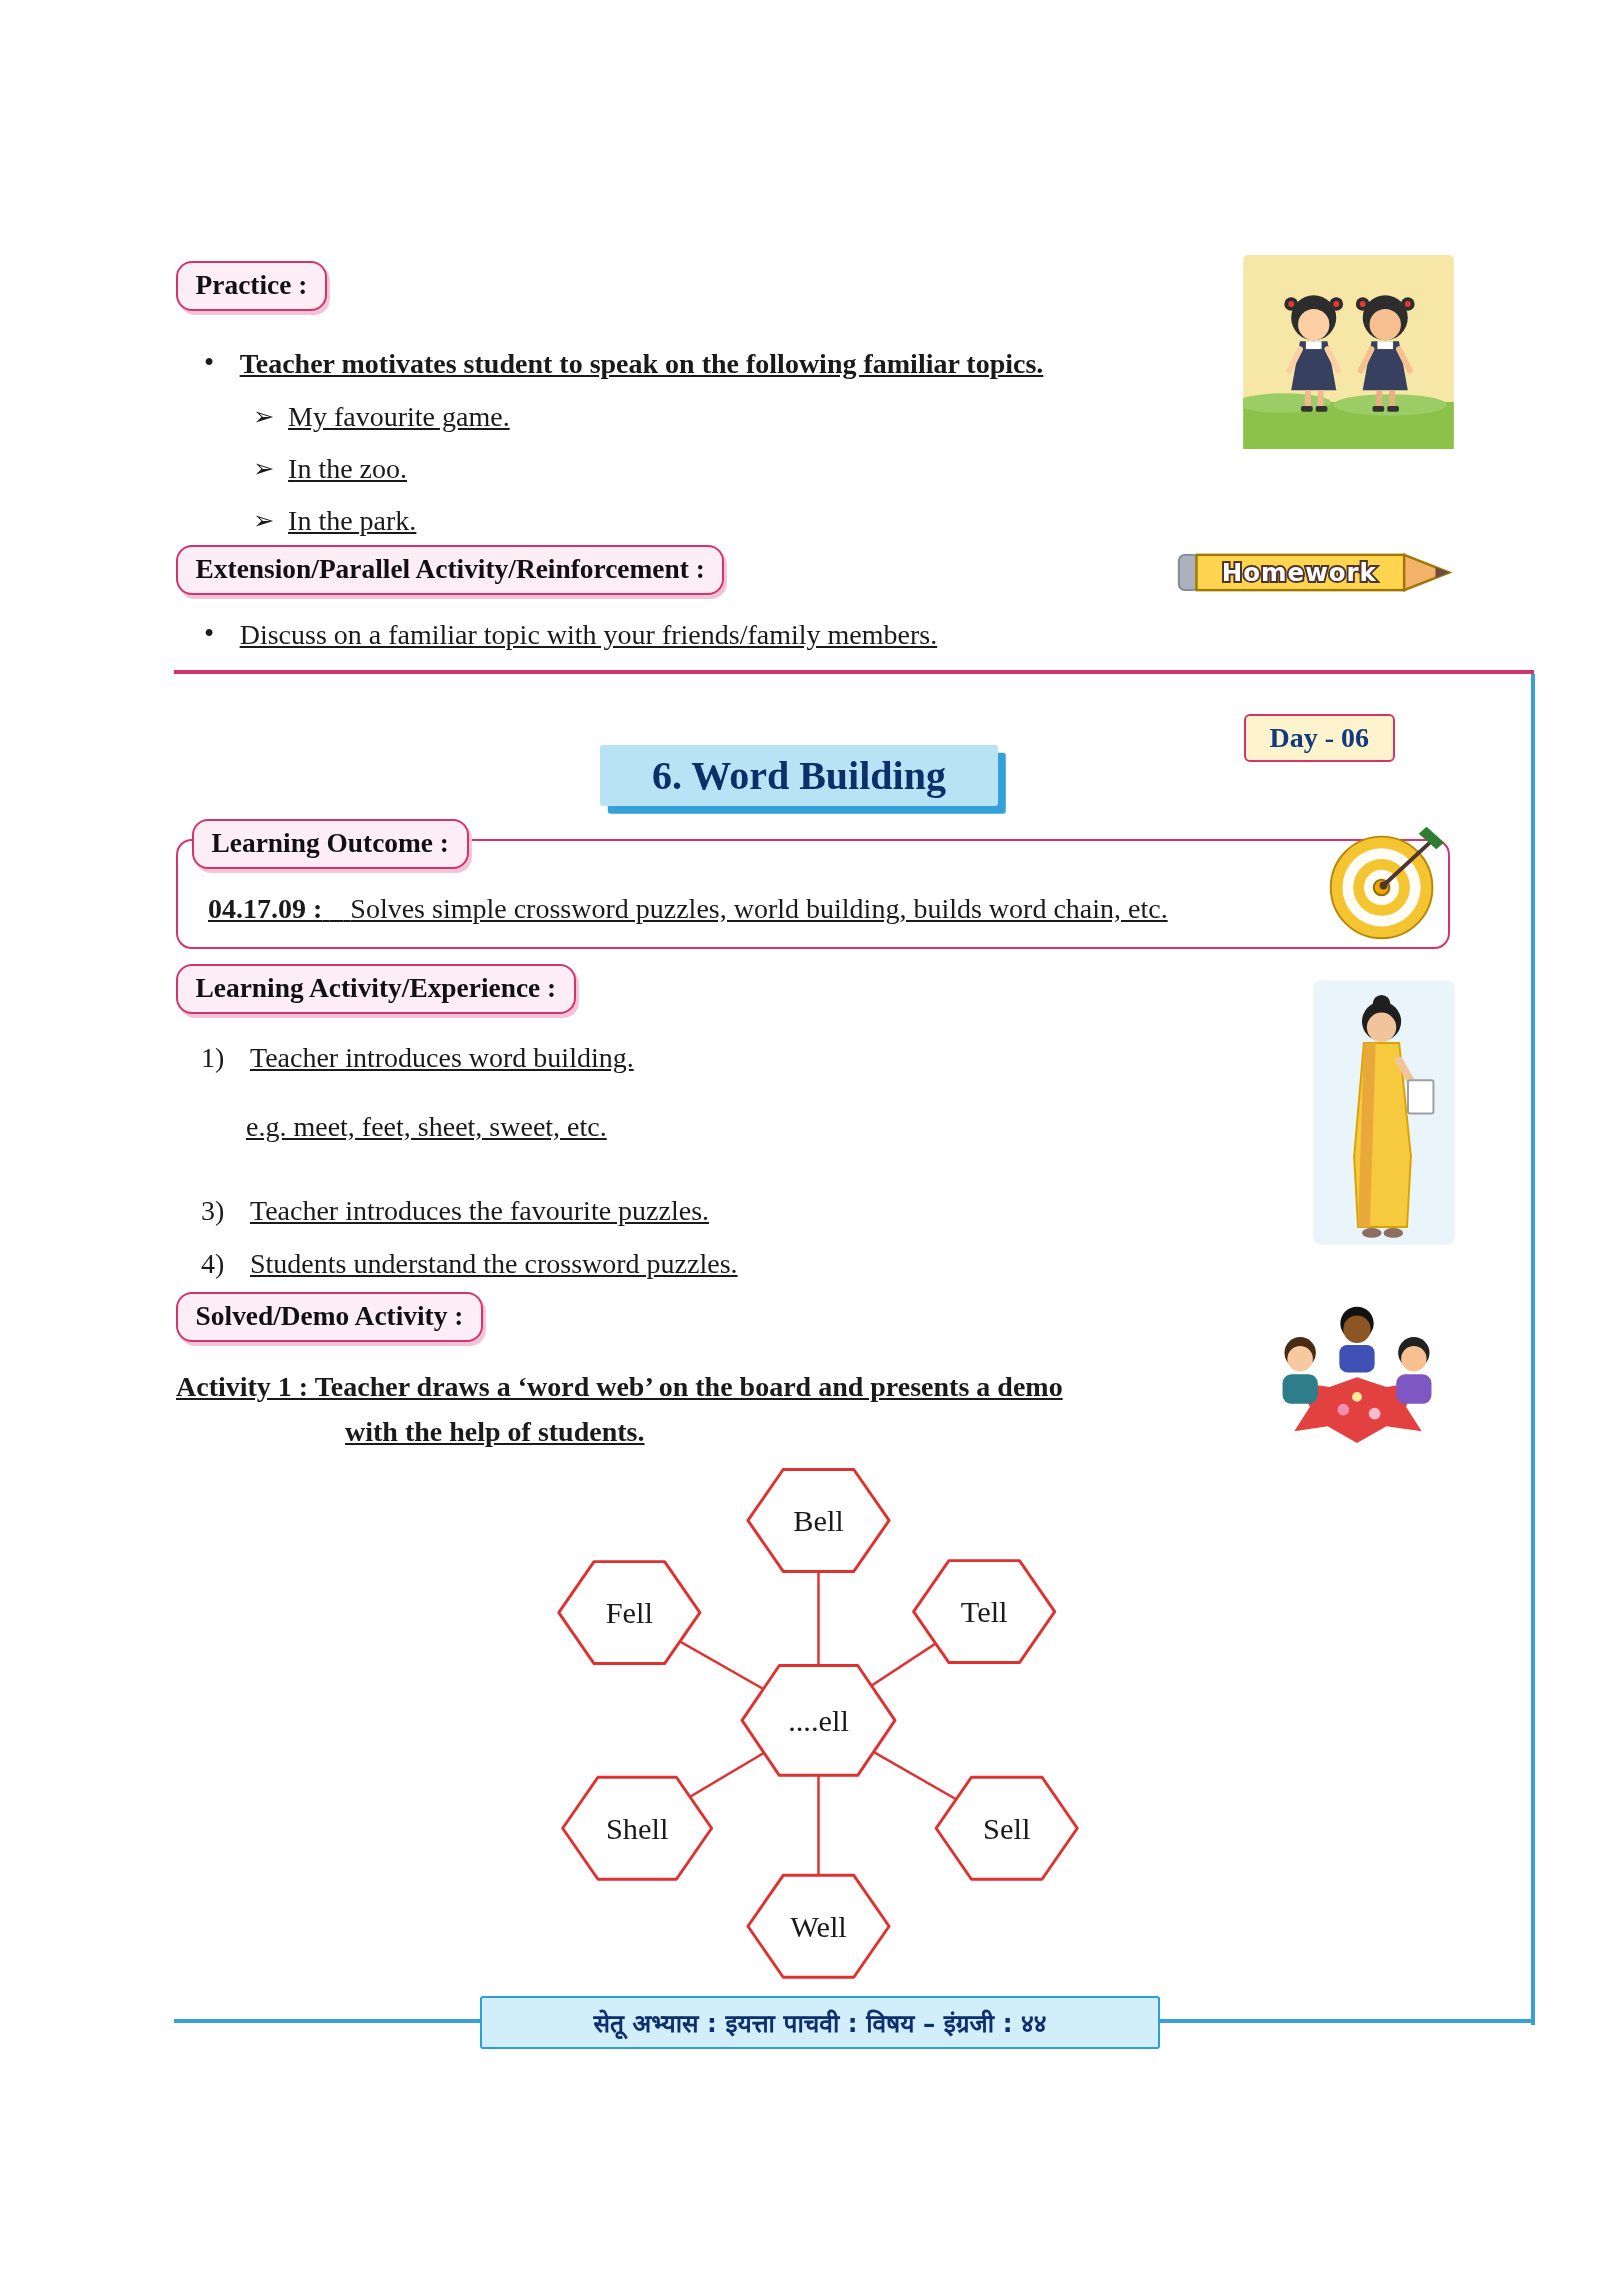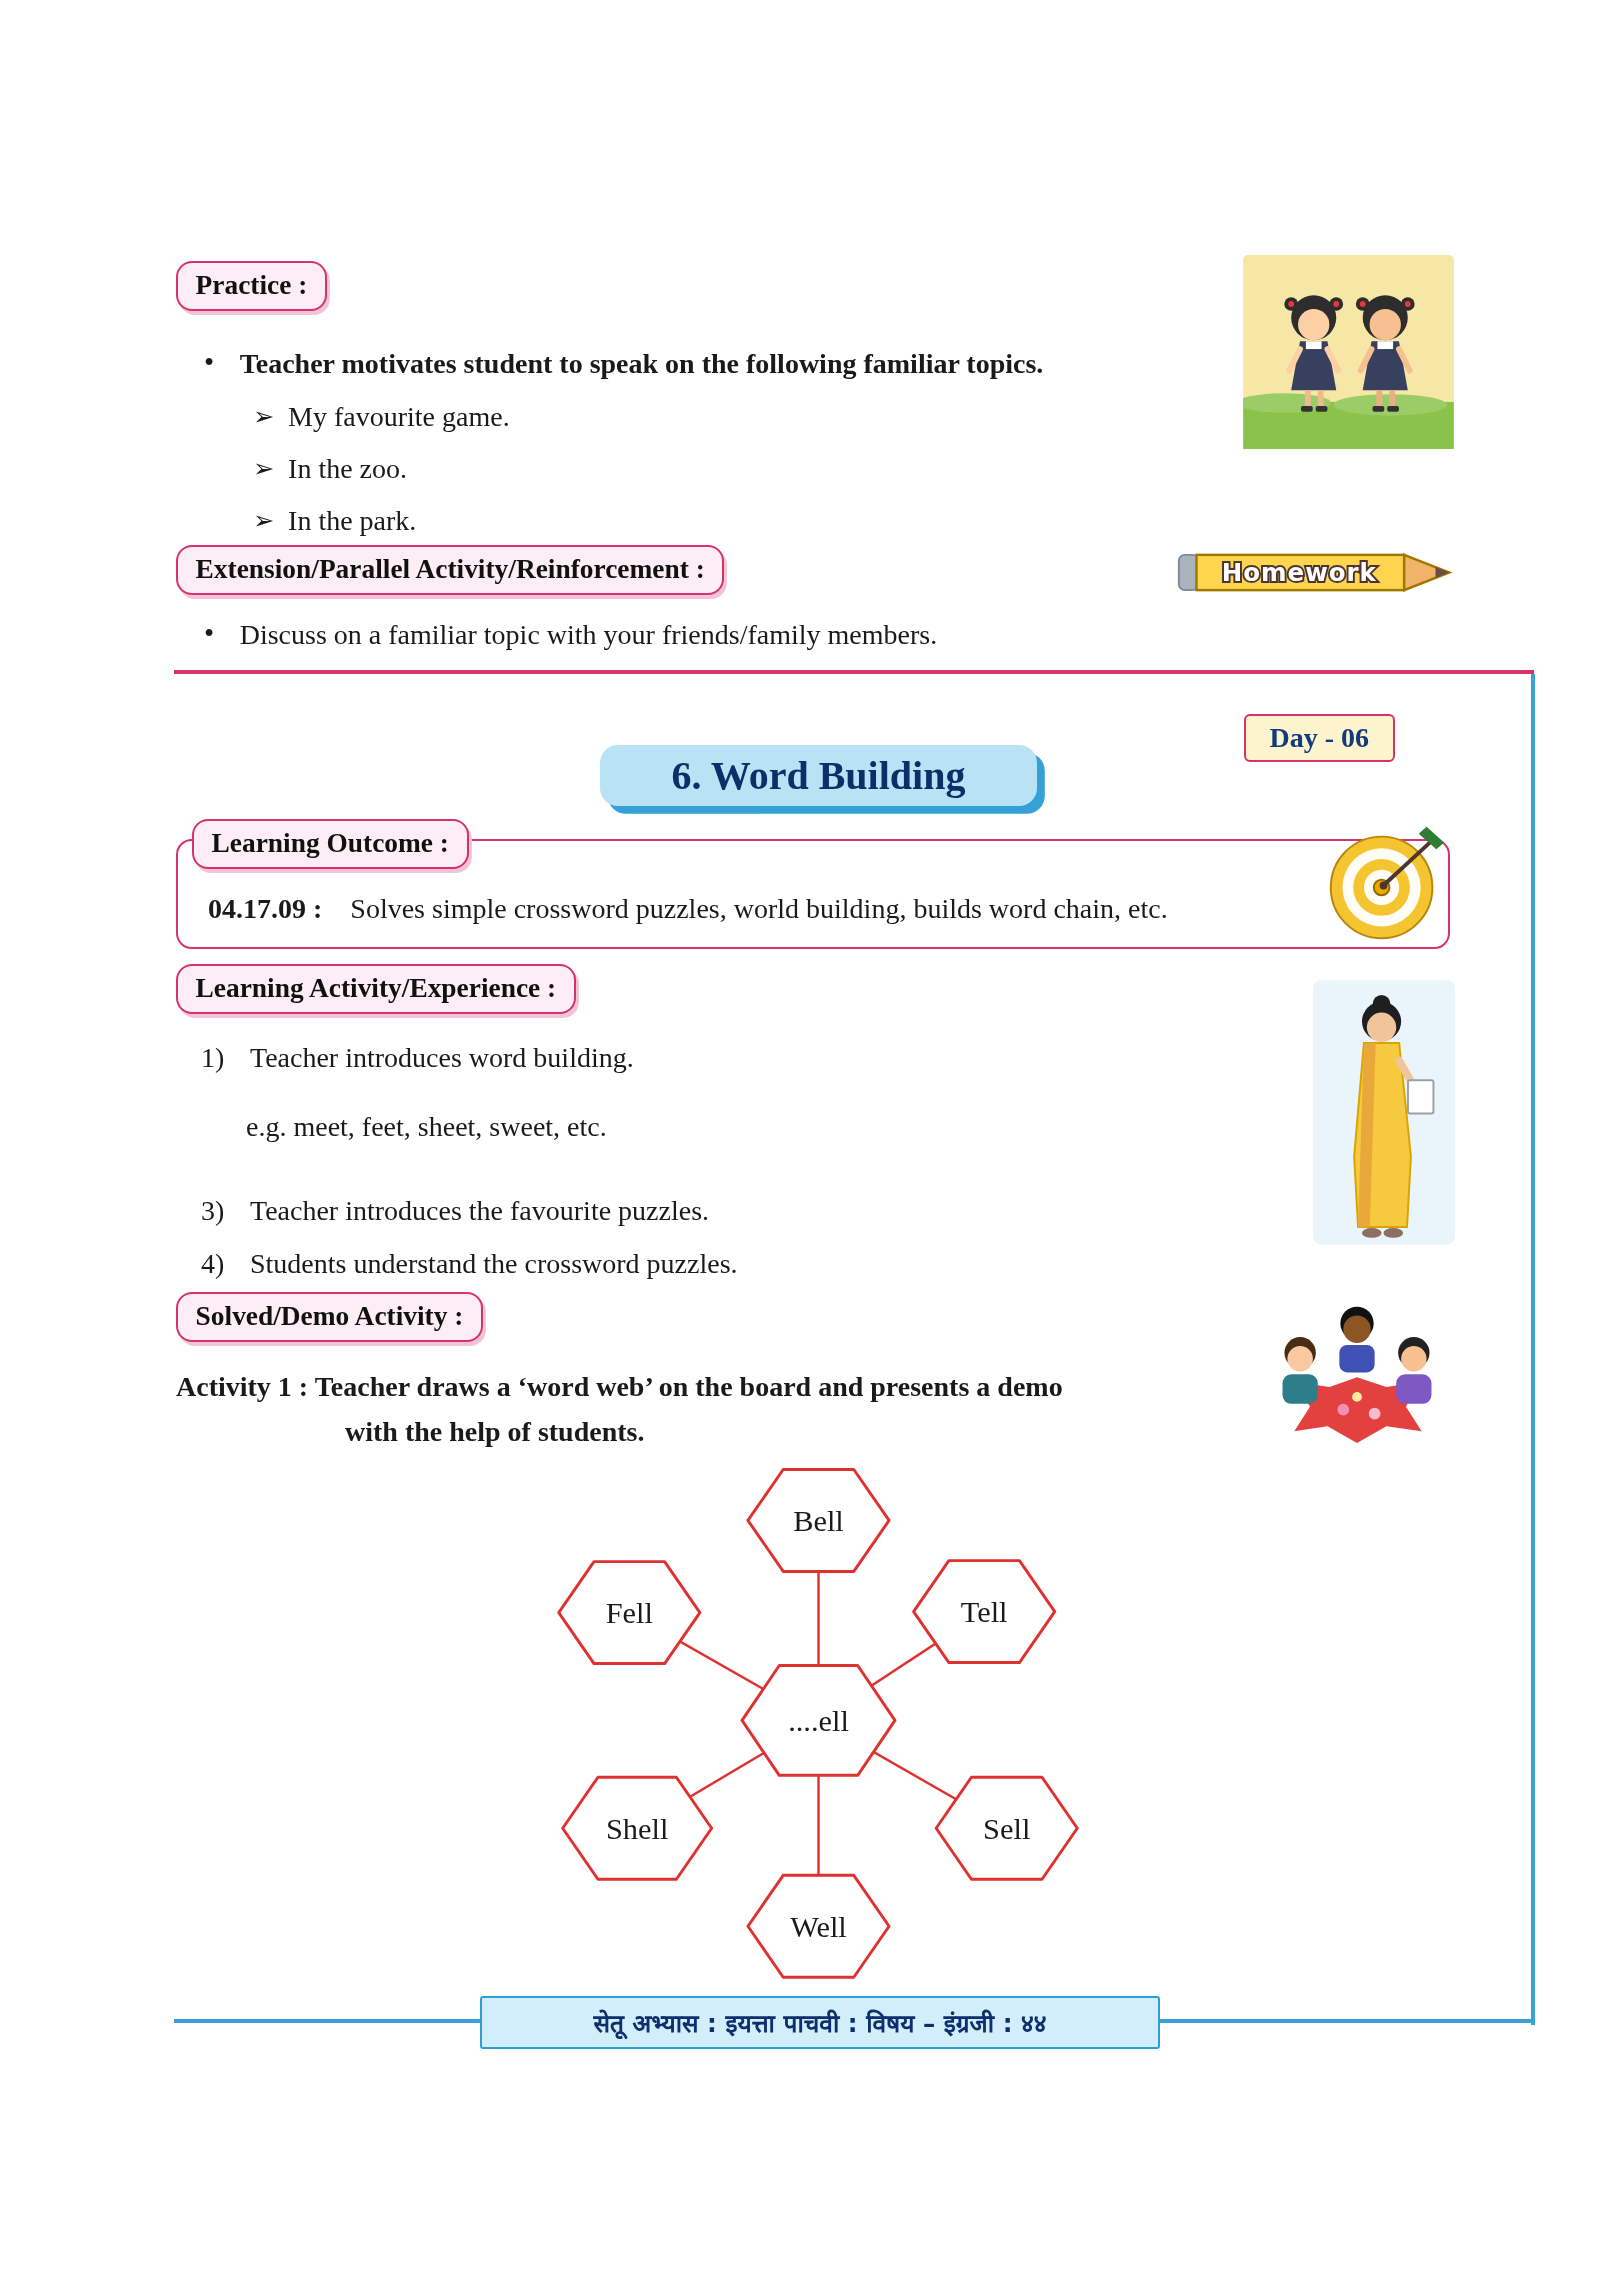--- a/index.html
+++ b/index.html
@@ -10,34 +10,34 @@
   .abs{position:absolute;}
   .label-box{
     display:inline-block;border:2.9px solid #d6336c;border-radius:16px;
     background:#fdeef6;padding:6.9px 17.6px 7.8px 17.6px;
     font-weight:bold;font-size:27.4px;color:#111;
     box-shadow:2.9px 3.9px 0 #f3c3d8;white-space:nowrap;
   }
   .bullet-row{display:flex;align-items:flex-start;}
   .dot{font-size:29px;line-height:35px;margin-right:25.5px;}
   .arrow{font-size:25.5px;margin-right:13.7px;line-height:37px;}
-  .body-text{font-size:28px;line-height:37px;}
+  .body-text{font-size:28px;line-height:37px;text-decoration:underline;}
   .bold{font-weight:bold;}
   .num{display:inline-block;width:45px;font-size:28px;}
   .divider{background:#d6336c;height:3.9px;}
   .vline{background:#3aa0d8;width:3.9px;}
   .hline{background:#3aa0d8;height:3.9px;}
   .day-badge{
     border:2.9px solid #d6336c;background:#fdf3cd;border-radius:5.9px;
     font-weight:bold;font-size:28px;color:#123a7e;
     padding:5.9px 23.5px;white-space:nowrap;
   }
   .title-box{
-    background:#b9e2f5;border-radius:18px;box-shadow:7.8px 7.8px 0 #35a1d8;
-    width:437px;height:61px;display:flex;align-items:center;justify-content:center;
+    background:#b9e2f5;border-radius:3px;box-shadow:7.8px 7.8px 0 #35a1d8;
+    width:398px;height:61px;display:flex;align-items:center;justify-content:center;
     font-weight:bold;font-size:40px;color:#0c2f6a;
   }
   .outcome-box{
     border:2.9px solid #d6336c;border-radius:15.7px;background:#fff;
     width:1270px;height:106px;
   }
   .footer-box{
     background:#d2eefb;border:2.9px solid #2b9fd6;border-radius:3px;
     width:676px;height:49px;display:flex;align-items:center;justify-content:center;
     font-family:"DejaVu Sans",sans-serif;font-weight:bold;font-size:24.5px;color:#0d2f6e;

